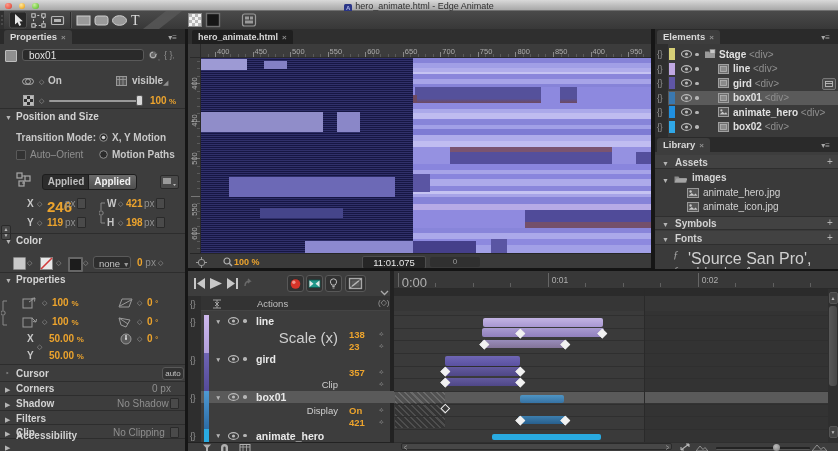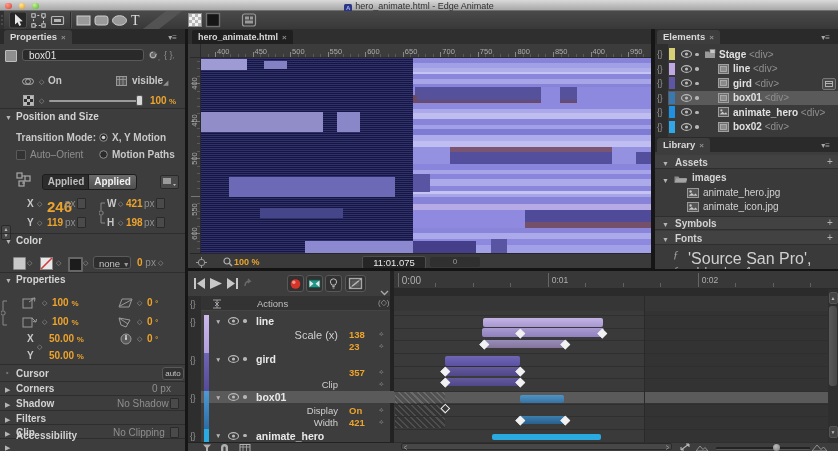--- a/index.html
+++ b/index.html
@@ -701,21 +701,21 @@
         <rect x="3.5" y="2.5" width="12" height="10" fill="#585858" stroke="#a8a8a8" stroke-width="1.3"></rect>
         <path d="M4 12 L15 3" stroke="#b8b8b8" stroke-width="1.5"></path>
         <rect x="5" y="4" width="9" height="7" fill="none" stroke="#3c3c3c" stroke-width="0.6"></rect>
       </svg>
     </div>
 <svg class="abs" style="left:192px;top:19px;" width="9" height="6">
       <path d="M1 1 L4.5 4.5 L8 1" stroke="#aaa" stroke-width="1.3" fill="none"></path>
     </svg>
 <div class="abs" style="left:202px;top:0;width:4px;height:171px;background:#222;"></div>
 <div class="rtick" style="left:209.7px;top:2px;width:1px;height:14px;background:#666;"></div>
-    <div class="rlab" style="left:213.7px;top:4px;color:#b0b0b0;font-size:10px;">0:00</div>
+    <div class="rlab" style="left:213.7px;top:4px;color:#b0b0b0;font-size:13px;">0:00</div>
     <div class="rtick" style="left:359.7px;top:2px;width:1px;height:14px;background:#666;"></div>
     <div class="rlab" style="left:363.7px;top:4px;color:#b0b0b0;font-size:8.5px;">0:01</div>
     <div class="rtick" style="left:509.7px;top:2px;width:1px;height:14px;background:#666;"></div>
     <div class="rlab" style="left:513.7px;top:4px;color:#b0b0b0;font-size:8.5px;">0:02</div>
     <div class="rtick" style="left:247.2px;top:12px;width:1px;height:4px;background:#606060;"></div>
     <div class="rtick" style="left:284.7px;top:12px;width:1px;height:4px;background:#606060;"></div>
     <div class="rtick" style="left:322.2px;top:12px;width:1px;height:4px;background:#606060;"></div>
     <div class="rtick" style="left:397.2px;top:12px;width:1px;height:4px;background:#606060;"></div>
     <div class="rtick" style="left:434.7px;top:12px;width:1px;height:4px;background:#606060;"></div>
     <div class="rtick" style="left:472.2px;top:12px;width:1px;height:4px;background:#606060;"></div>
@@ -746,21 +746,21 @@
 <div class="abs" style="left:2px;top:45.8px;color:#999;font-size:8.5px;letter-spacing:0px;">{}</div>
     <div class="abs tri" style="left:27px;top:46.8px;font-size:6.5px;">▼</div>
     <div class="abs" style="left:40px;top:46.3px;">
       <svg width="11" height="8">
         <ellipse cx="5.5" cy="4" rx="5" ry="3.4" fill="none" stroke="#b8b8b8" stroke-width="1.1"></ellipse>
         <circle cx="5.5" cy="4" r="1.6" fill="#b8b8b8"></circle>
       </svg>
     </div>
     <div class="abs" style="left:55px;top:48.3px;width:3.5px;height:3.5px;border-radius:50%;background:#b5b5b5;"></div>
     <div class="abs" style="left:68px;top:44.3px;color:#e8e8e8;font-size:10.5px;font-weight:bold;">line</div>
-<div class="abs" style="left:0;top:57.5px;width:150px;text-align:right;color:#cfcfcf;font-size:11px;">Scale (x)</div>
+<div class="abs" style="left:0;top:57.5px;width:150px;text-align:right;color:#cfcfcf;font-size:15px;">Scale (x)</div>
     <div class="abs orange" style="left:161px;top:57.5px;font-size:9.5px;font-weight:bold;">138</div>
     <div class="abs" style="left:191px;top:58.5px;color:#999;font-size:7px;">⟡</div>
     <div class="abs orange" style="left:161px;top:70.2px;font-size:9.5px;font-weight:bold;">23</div>
     <div class="abs" style="left:191px;top:71.2px;color:#999;font-size:7px;">⟡</div>
 <div class="abs" style="left:2px;top:83.9px;color:#999;font-size:8.5px;letter-spacing:0px;">{}</div>
     <div class="abs tri" style="left:27px;top:84.9px;font-size:6.5px;">▼</div>
     <div class="abs" style="left:40px;top:84.4px;">
       <svg width="11" height="8">
         <ellipse cx="5.5" cy="4" rx="5" ry="3.4" fill="none" stroke="#b8b8b8" stroke-width="1.1"></ellipse>
         <circle cx="5.5" cy="4" r="1.6" fill="#b8b8b8"></circle>
@@ -778,21 +778,20 @@
       <svg width="11" height="8">
         <ellipse cx="5.5" cy="4" rx="5" ry="3.4" fill="none" stroke="#b8b8b8" stroke-width="1.1"></ellipse>
         <circle cx="5.5" cy="4" r="1.6" fill="#b8b8b8"></circle>
       </svg>
     </div>
     <div class="abs" style="left:55px;top:124.3px;width:3.5px;height:3.5px;border-radius:50%;background:#b5b5b5;"></div>
     <div class="abs" style="left:68px;top:120.3px;color:#e8e8e8;font-size:10.5px;font-weight:bold;">box01</div>
 <div class="abs" style="left:0;top:133.5px;width:150px;text-align:right;color:#cfcfcf;font-size:9.5px;">Display</div>
     <div class="abs orange" style="left:161px;top:133.5px;font-size:9.5px;font-weight:bold;">On</div>
     <div class="abs" style="left:191px;top:134.5px;color:#999;font-size:7px;">⟡</div>
-<div class="abs" style="left:0;top:146.2px;width:150px;text-align:right;color:#cfcfcf;font-size:9.5px;">Width</div>
     <div class="abs orange" style="left:161px;top:146.2px;font-size:9.5px;font-weight:bold;">421</div>
     <div class="abs" style="left:191px;top:147.2px;color:#999;font-size:7px;">⟡</div>
 <div class="abs" style="left:2px;top:160.1px;color:#999;font-size:8.5px;letter-spacing:0px;">{}</div>
     <div class="abs tri" style="left:27px;top:161.1px;font-size:6.5px;">▼</div>
     <div class="abs" style="left:40px;top:160.6px;">
       <svg width="11" height="8">
         <ellipse cx="5.5" cy="4" rx="5" ry="3.4" fill="none" stroke="#b8b8b8" stroke-width="1.1"></ellipse>
         <circle cx="5.5" cy="4" r="1.6" fill="#b8b8b8"></circle>
       </svg>
     </div>

